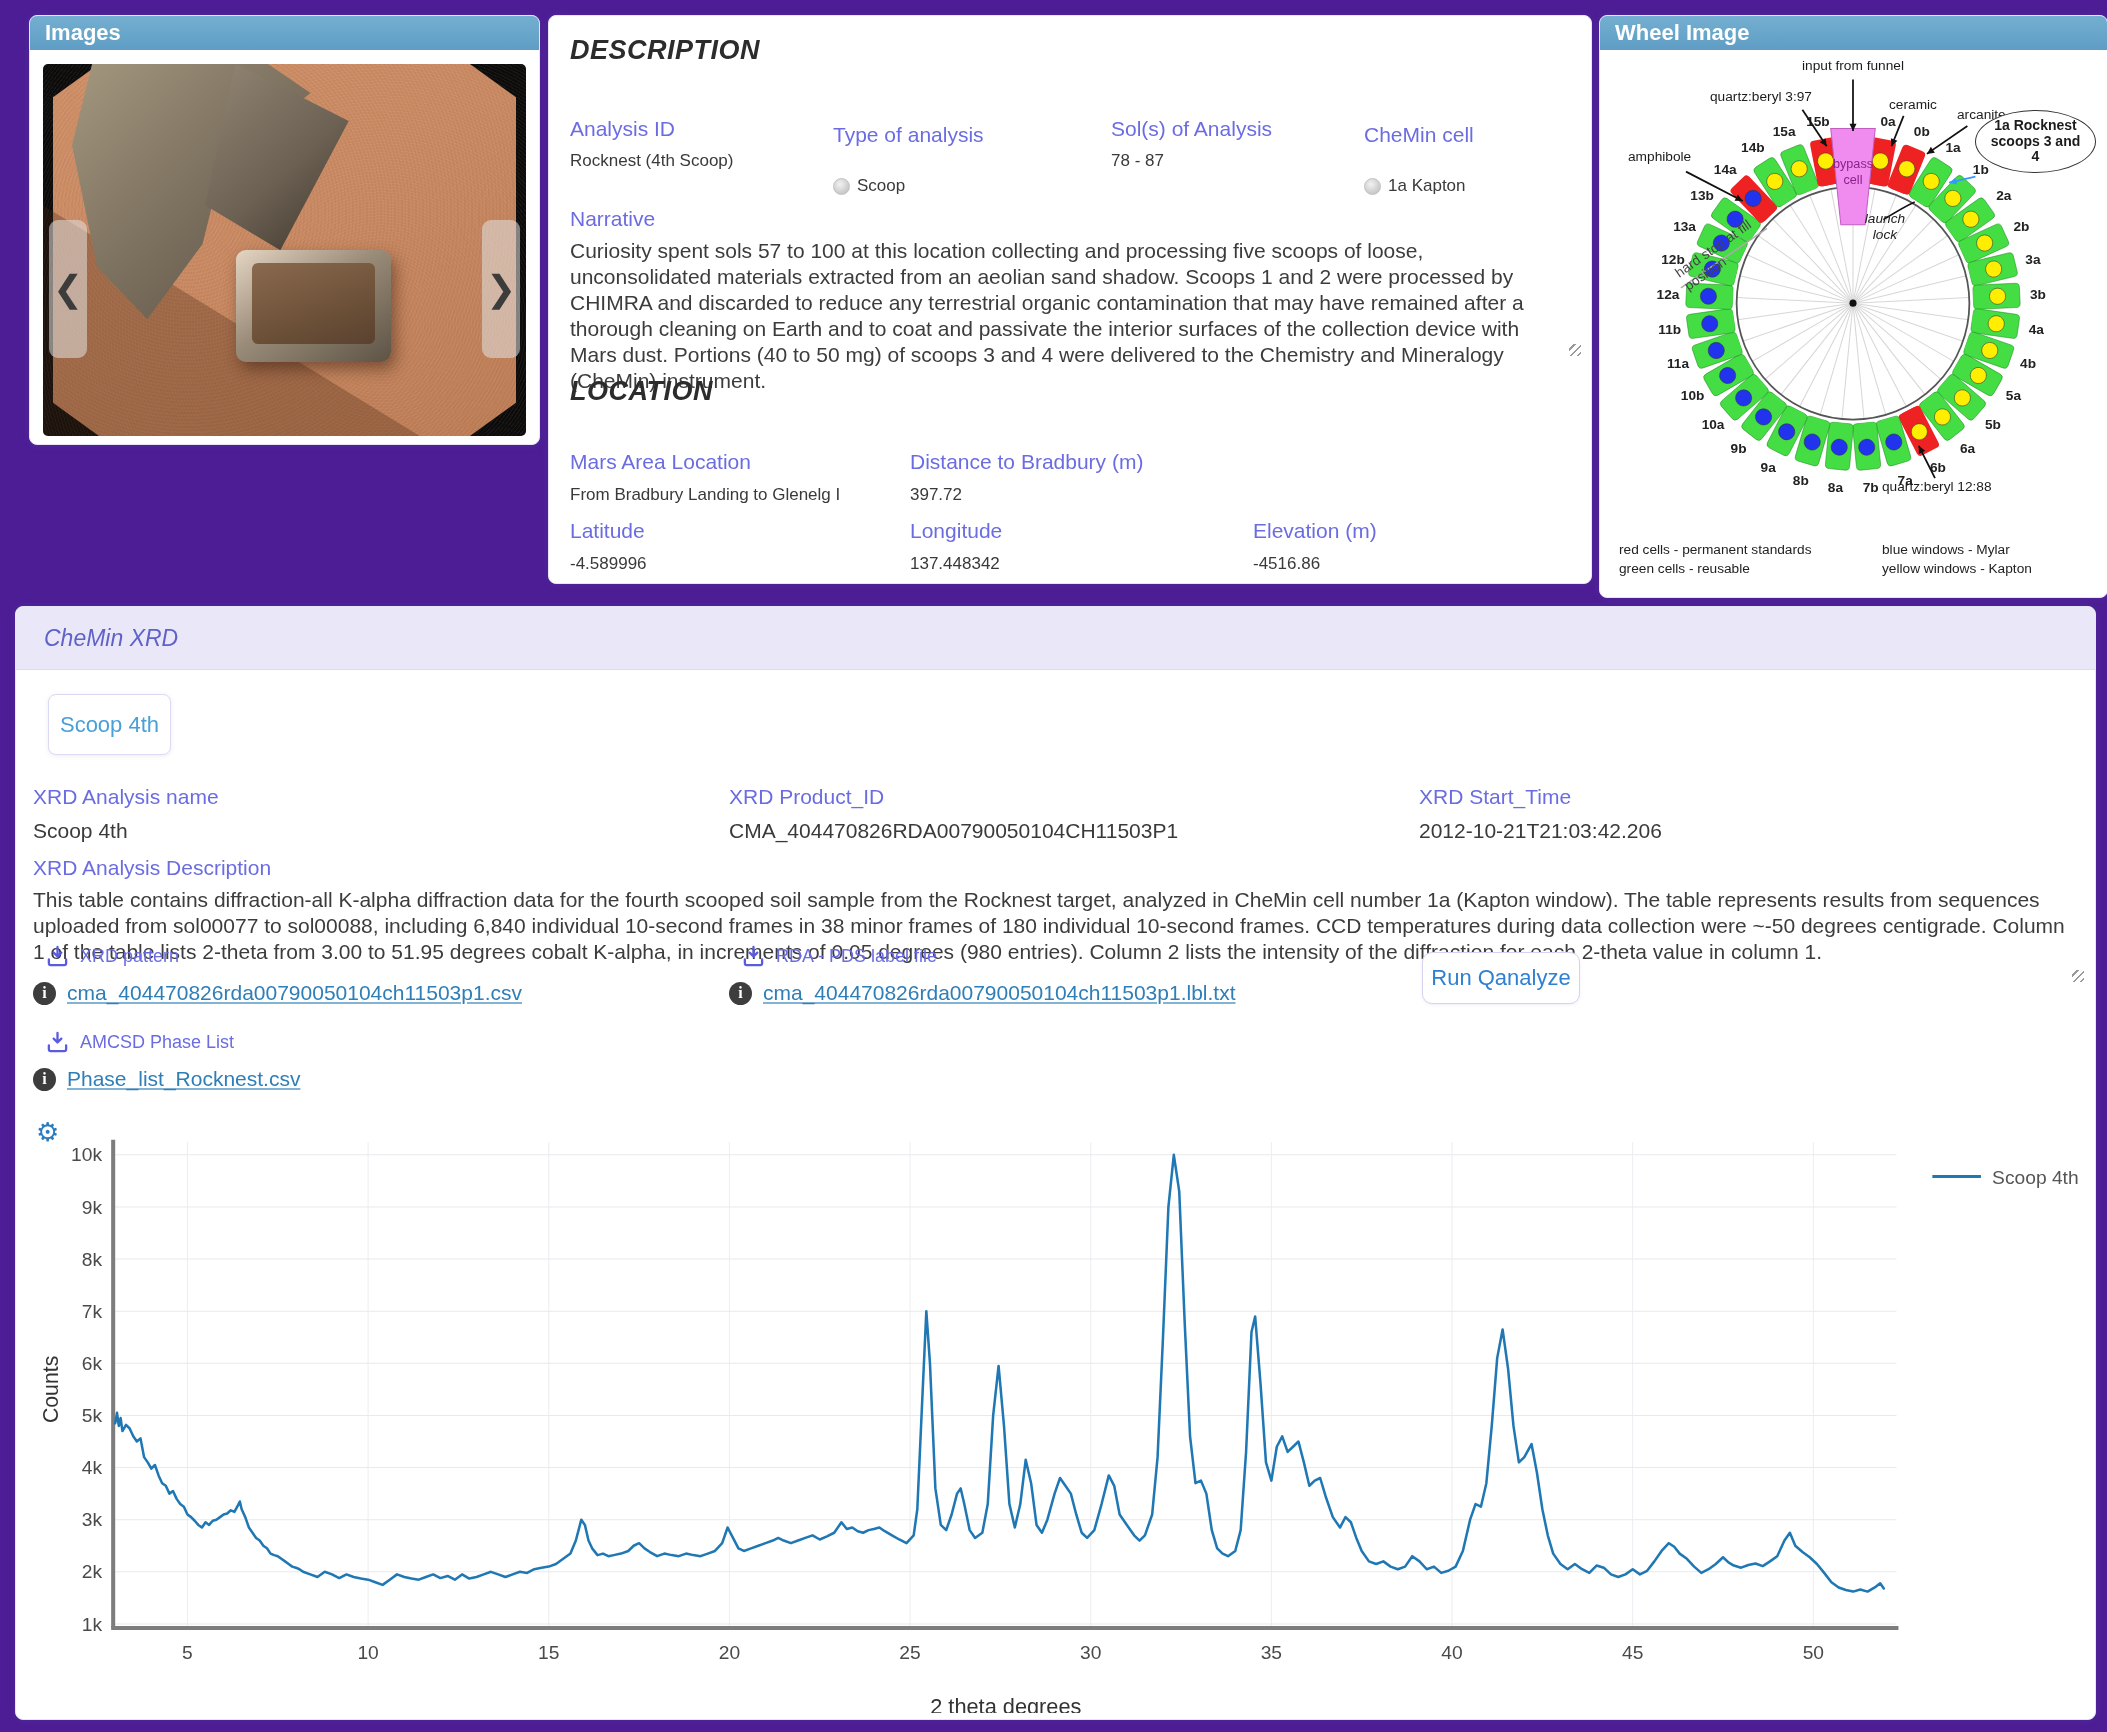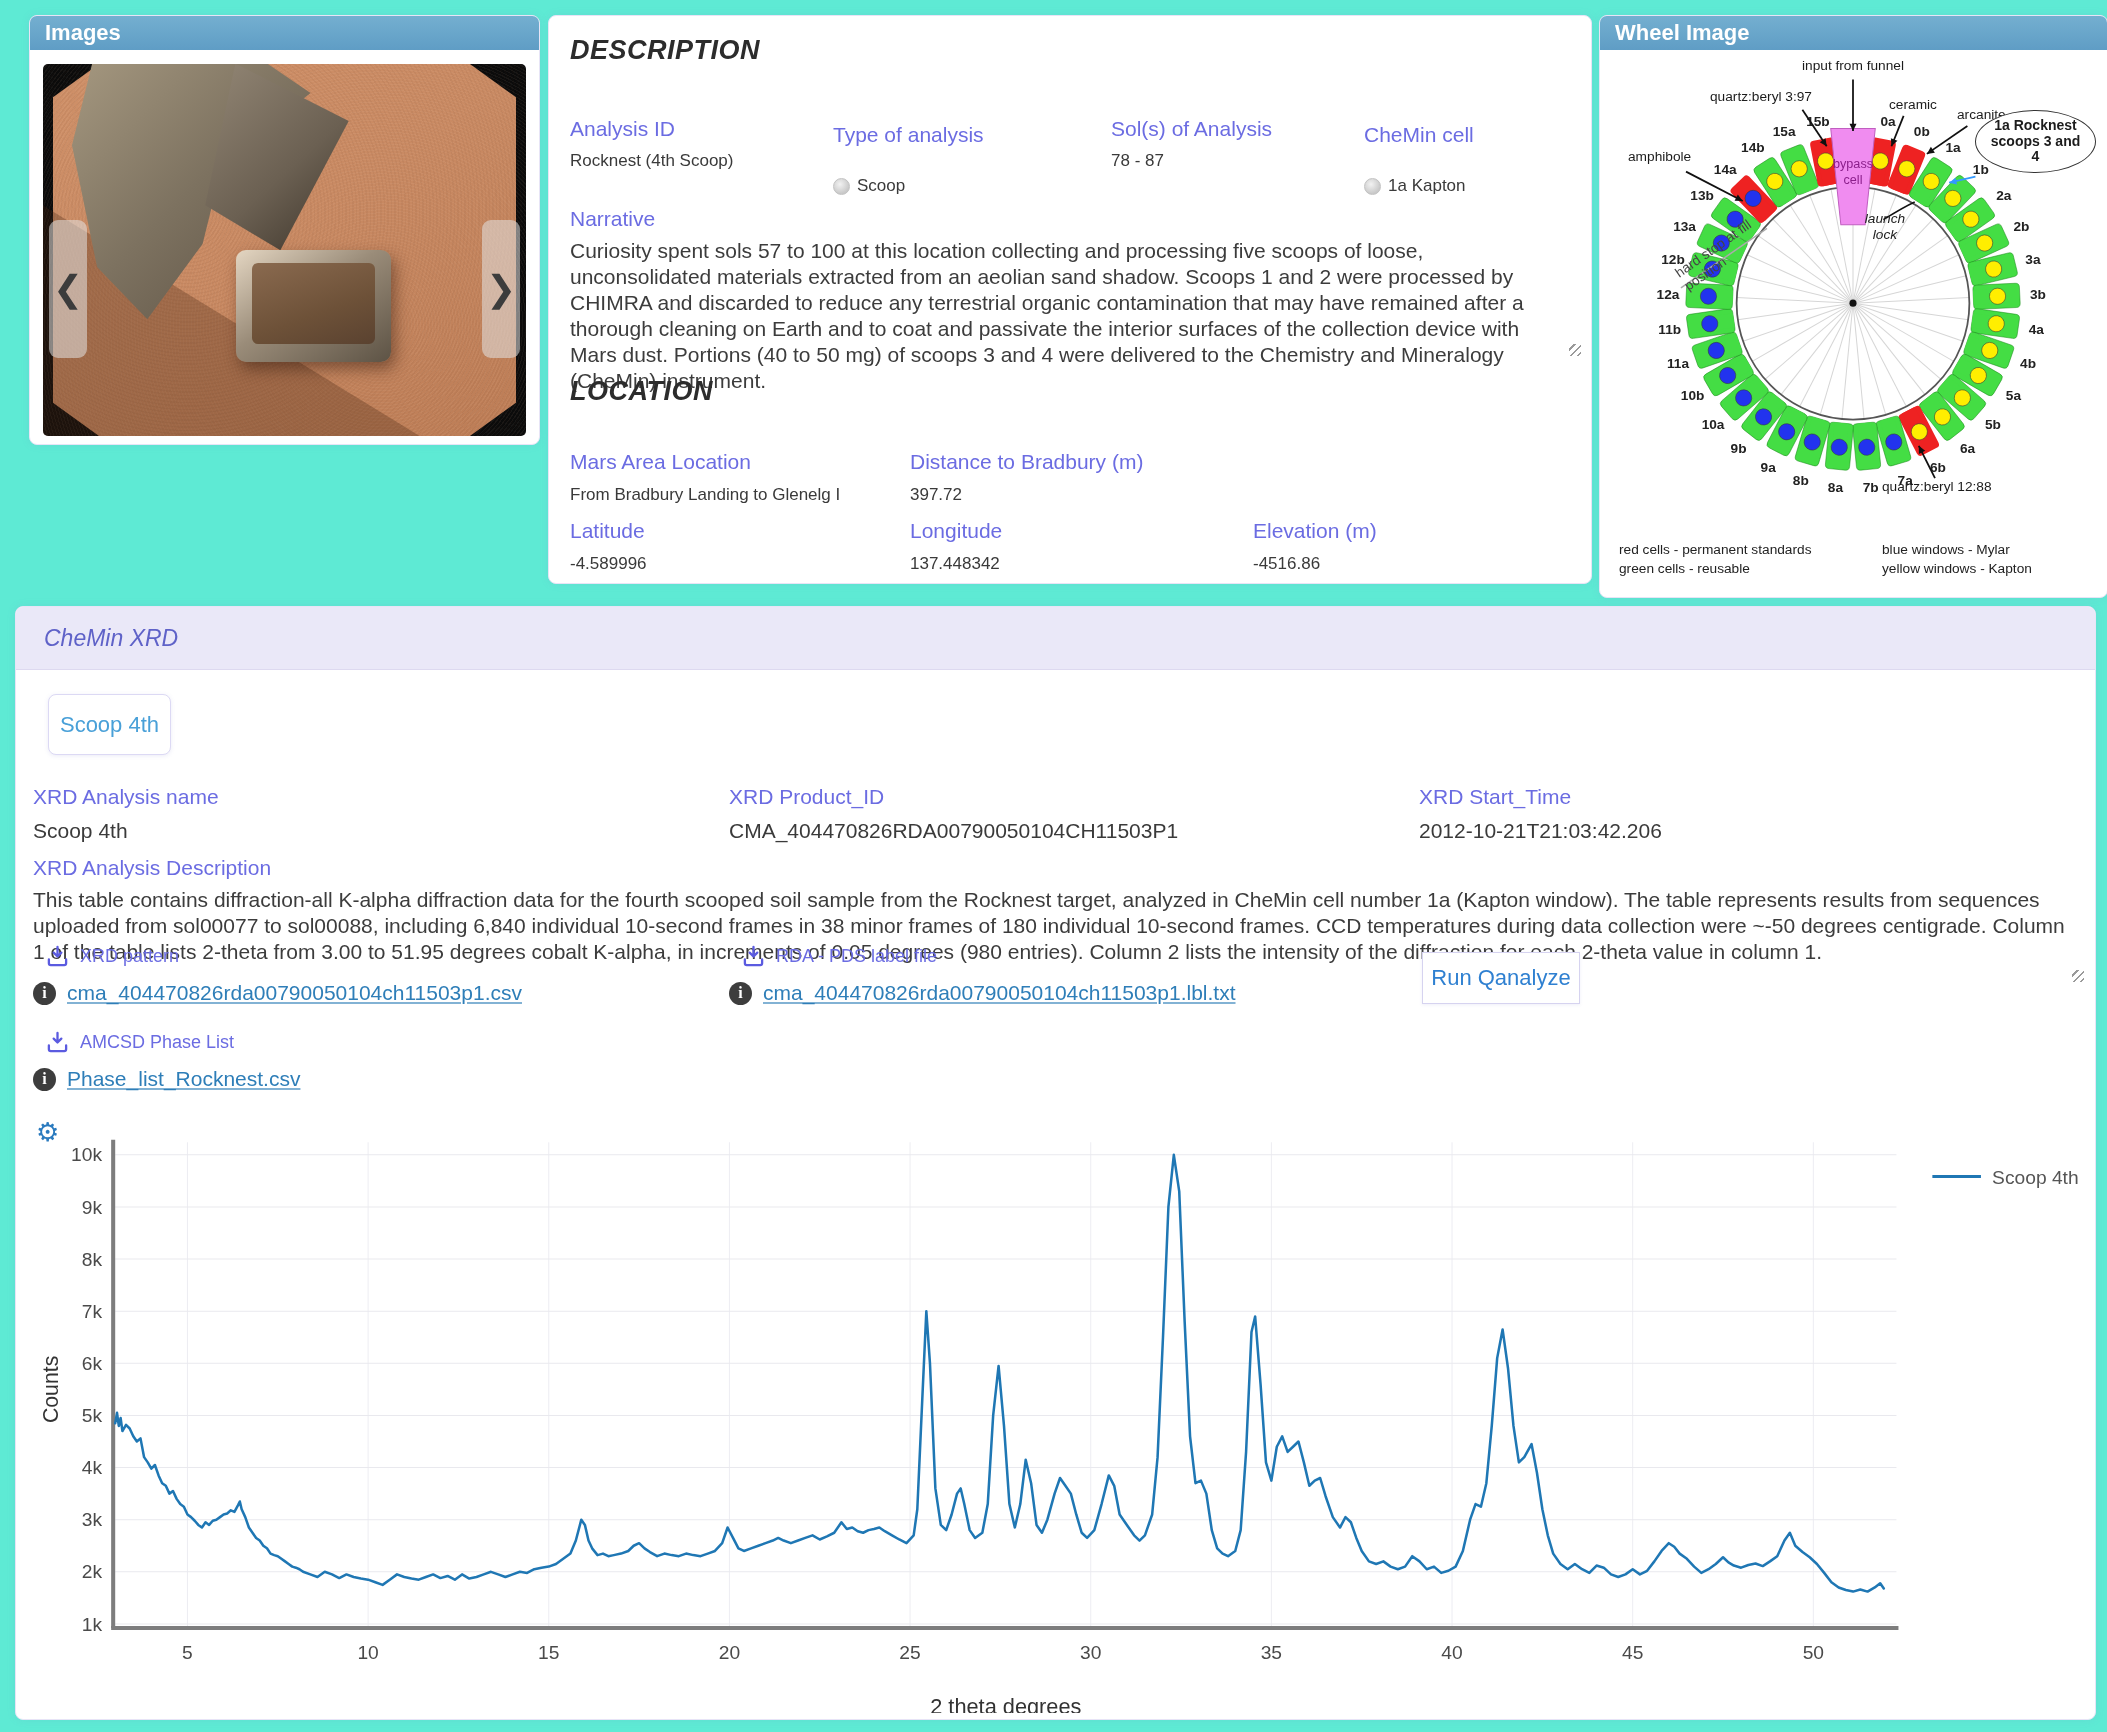--- a/index.html
+++ b/index.html
@@ -1,16 +1,16 @@
 <!DOCTYPE html>
 <html style="font-size:8px"><head>
 <meta charset="utf-8">
 <style>
   html,body{margin:0;padding:0;background:#fbfbfd;font-family:"Liberation Sans",sans-serif;}
-  #root{position:relative;width:2108px;height:1733px;background:#5eead4;overflow:hidden;}
+  #root{position:relative;width:2108px;height:1733px;background:#4c1d95;overflow:hidden;}
   .panel{position:absolute;background:#fff;border:1px solid #e7e4f6;border-radius:8px;box-shadow:0 0 9px rgba(130,130,200,.12);}
   .panel-header{height:34px;line-height:34px;background:linear-gradient(#74afd0,#5f9dc5);border-radius:6.6px 6.6px 0 0;color:#fff;font-size:22px;font-weight:bold;padding-left:15px;}
   
   #panel-images{left:29px;top:15px;width:509px;height:428px;}
   .photo{position:absolute;left:13px;top:48px;right:13px;bottom:8px;background:#0b0b0b;border-radius:5px;overflow:hidden;}
   .terrain{position:absolute;left:2%;top:0;width:96%;height:100%;background:linear-gradient(150deg,#cf9068 0%,#c98a63 45%,#bd7d56 100%);clip-path:polygon(10% 0,90% 0,100% 9%,100% 91%,90% 100%,10% 100%,0 91%,0 9%);}
   .terrain-noise{position:absolute;inset:0;background:repeating-radial-gradient(circle at 30% 40%, rgba(90,50,30,.06) 0 1.5px, transparent 1.5px 3.5px),repeating-radial-gradient(circle at 70% 70%, rgba(255,230,210,.05) 0 1px, transparent 1px 3px);}
   .shadow-wedge{position:absolute;left:0;bottom:0;width:78%;height:62%;background:rgba(70,35,18,.30);clip-path:polygon(0 0,100% 100%,0 100%);}
   .arm{position:absolute;left:6%;top:0;width:52%;height:78%;background:linear-gradient(135deg,#a4977f 0%,#7d7260 45%,#55493c 100%);clip-path:polygon(8% 0,78% 0,95% 10%,60% 34%,52% 62%,30% 88%,10% 70%,0 28%);}
   .arm-strut{position:absolute;left:34%;top:4%;width:26%;height:44%;background:linear-gradient(120deg,#8d English8170,#6b6052 60%,#473e33);background:linear-gradient(120deg,#8d8170,#6b6052 60%,#473e33);transform:rotate(18deg);clip-path:polygon(0 0,100% 12%,80% 100%,12% 88%);}
@@ -39,21 +39,21 @@
   .chemin-header{height:62px;line-height:62px;background:#eae8f8;border-radius:6.6px 6.6px 0 0;color:#5f62c8;font-size:23px;padding-left:28px;border-bottom:1px solid #ddd9f0;font-style:italic;}
   .tab-btn{position:absolute;left:32px;top:87px;width:123px;height:61px;background:#fff;border:1px solid #dcd9f4;border-radius:8px;font-size:22px;color:#49a0d8;cursor:pointer;box-shadow:0 1px 4px rgba(120,120,200,.15);}
   .cm-label{position:absolute;font-size:21px;color:#6b6ce2;}
   .cm-value{position:absolute;font-size:21px;color:#3a3a3a;}
   .paragraph{position:absolute;font-size:21px;line-height:26px;color:#3c3c3c;}
   .dl-row{position:absolute;display:flex;align-items:center;gap:11px;}
   .dl-icon{width:23px;height:23px;}
   .dl-label{font-size:18px;color:#6b6ce2;cursor:pointer;text-align:center;}
   .info-icon{display:inline-flex;width:23px;height:23px;border-radius:50%;background:#3d3d3d;color:#fff;font-size:16px;font-weight:bold;align-items:center;justify-content:center;font-family:"Liberation Serif",serif;cursor:pointer;}
   .file-link{font-size:21px;color:#2e7eb8;text-decoration:underline;text-decoration-color:rgba(46,126,184,.6);cursor:pointer;}
-  .run-btn{position:absolute;left:1406px;top:345px;width:158px;height:52px;background:#fff;border:1px solid #d6d3f0;border-radius:0;font-size:22px;color:#2f80d1;cursor:pointer;box-shadow:0 1px 3px rgba(120,120,200,.12);}
+  .run-btn{position:absolute;left:1406px;top:345px;width:158px;height:52px;background:#fff;border:1px solid #d6d3f0;border-radius:10px;font-size:22px;color:#2f80d1;cursor:pointer;box-shadow:0 1px 3px rgba(120,120,200,.12);}
   .gear{position:absolute;left:20px;top:512px;font-size:26px;color:#2b7bbf;cursor:pointer;line-height:26px;}
   #chart-wrap{position:absolute;left:15px;top:519px;width:2064px;height:587px;}
 </style>
 </head>
 <body>
 
 <div id="root">
 
   <section class="panel" id="panel-images">
     <div class="panel-header">

